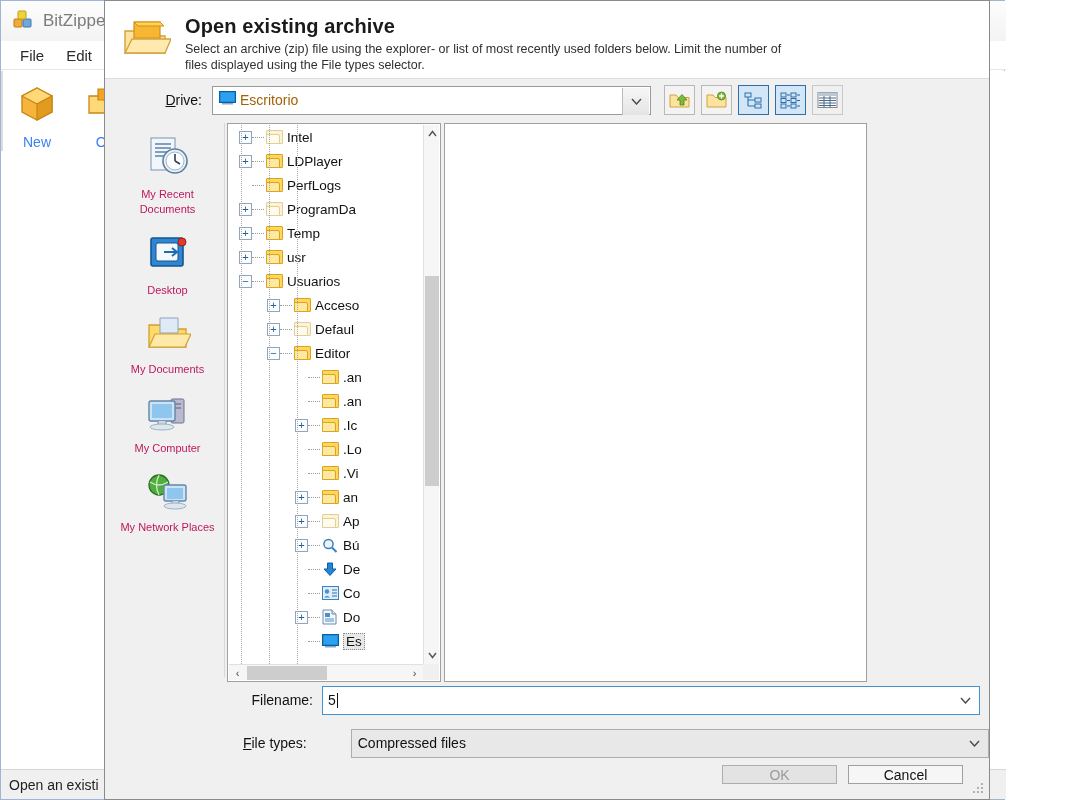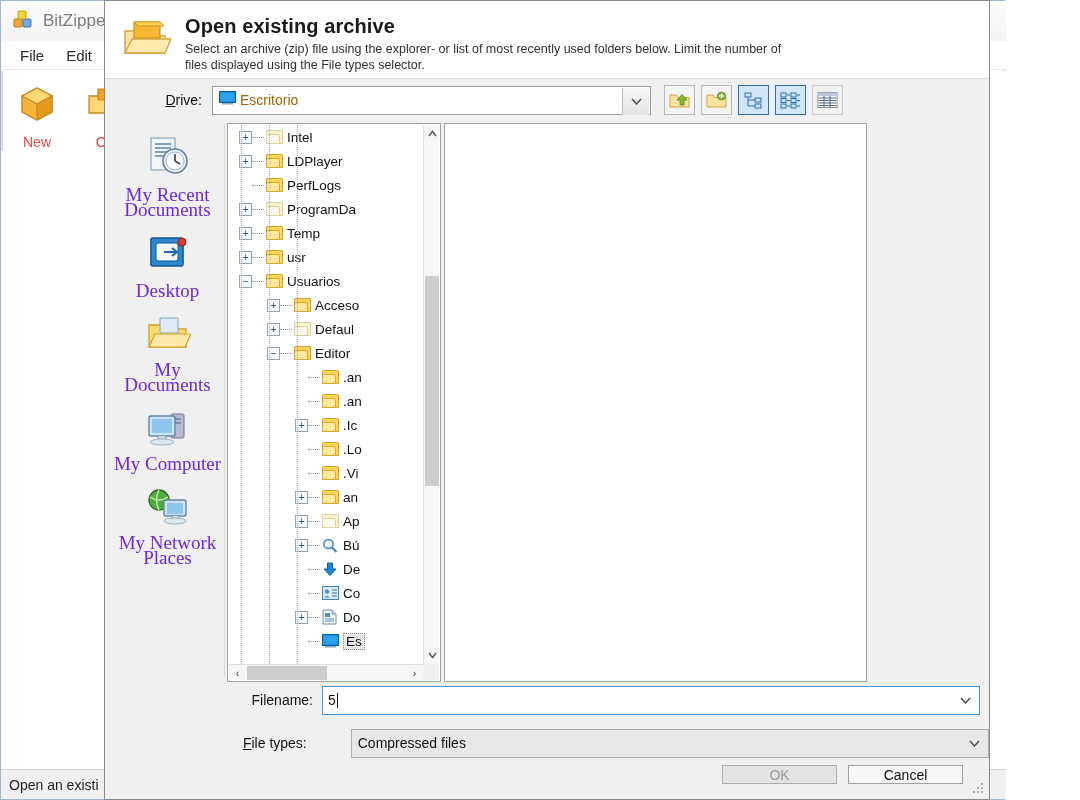--- a/index.html
+++ b/index.html
@@ -42,21 +42,21 @@
   }
   .bg-toolbar {
     position: absolute; left: 0; top: 70px; width: 1005px; height: 80px;
     background: #ffffff; display: flex; align-items: flex-start; padding-top: 6px;
     border-left: 2px solid #dcdcdc;
   }
   .tb-btn {
     width: 68px; display: flex; flex-direction: column; align-items: center;
     padding-top: 6px;
   }
-  .tb-label { font-size: 14px; color: #ef4444; margin-top: 5px; text-align: center; }
+  .tb-label { font-size: 14px; color: #3b82f6; margin-top: 5px; text-align: center; }
   .bg-body {
     position: absolute; left: 0; top: 150px; width: 1005px; bottom: 30px;
     background: #fff;
   }
   .bg-statusbar {
     position: absolute; left: 0; bottom: 0; width: 1005px; height: 30px;
     background: #f0f0f0; border-top: 1px solid #d6d6d6;
     display: flex; align-items: center; padding-left: 8px;
   }
   .bg-status-text { font-size: 14px; color: #1f1f1f; white-space: nowrap; }
@@ -192,23 +192,22 @@
   .places {
     position: absolute; left: 6px; top: 122px; width: 114px; bottom: 122px;
     background: #f0f0f0; border-right: 1px solid #d8d8d8;
     display: flex; flex-direction: column; align-items: center; padding-top: 12px;
   }
   .place {
     width: 110px; display: flex; flex-direction: column; align-items: center;
     margin-bottom: 16px;
   }
   .place-label {
-    font-size: 19px; color: #6d28d9; text-align: center; line-height: 15px;
+    font-size: 11px; color: #be185d; text-align: center; line-height: 15px;
     margin-top: 4px;
-    font-family: Liberation Serif, serif;
   }
 
   
   .field-row {
     position: absolute; left: 0; width: 884px; height: 30px; display: flex;
     align-items: center;
   }
   .field-label {
     width: 217px; text-align: right; padding-right: 9px; font-size: 14px;
     color: #111;

